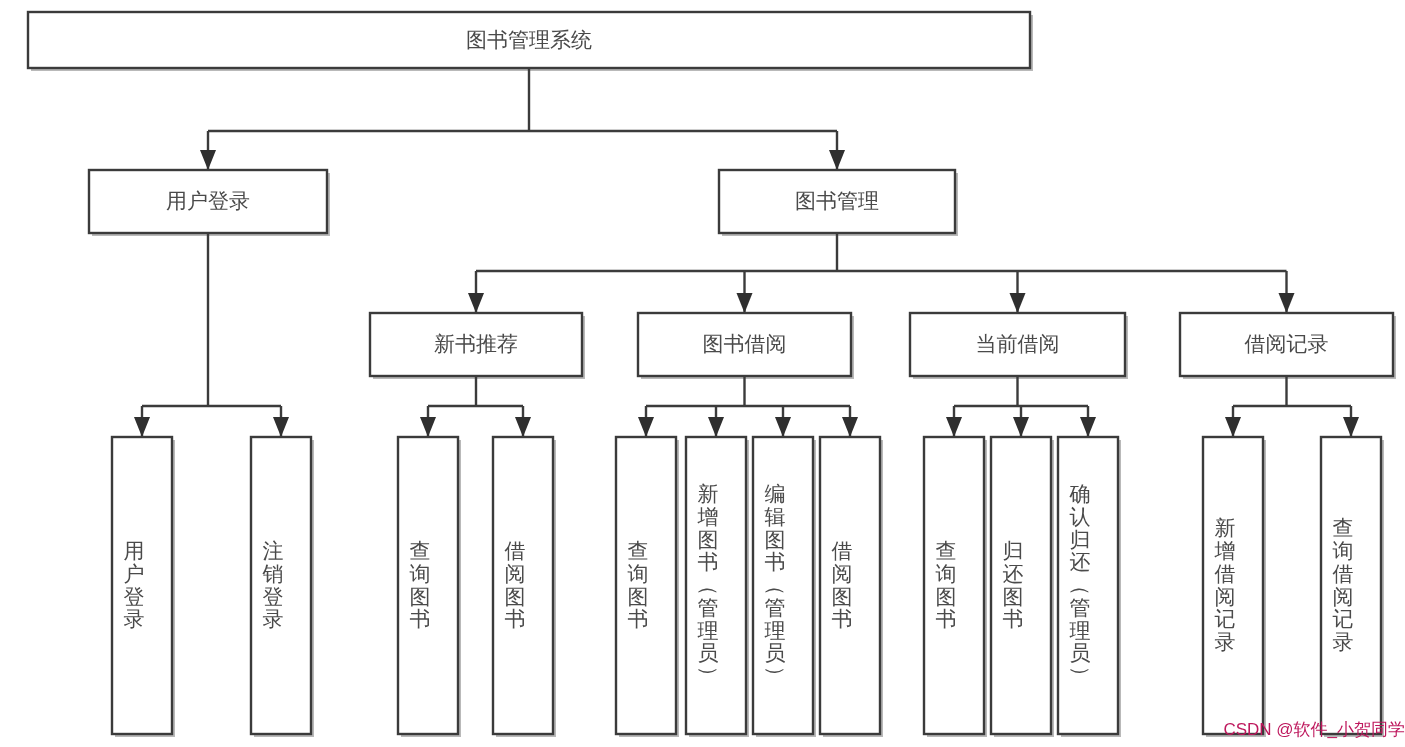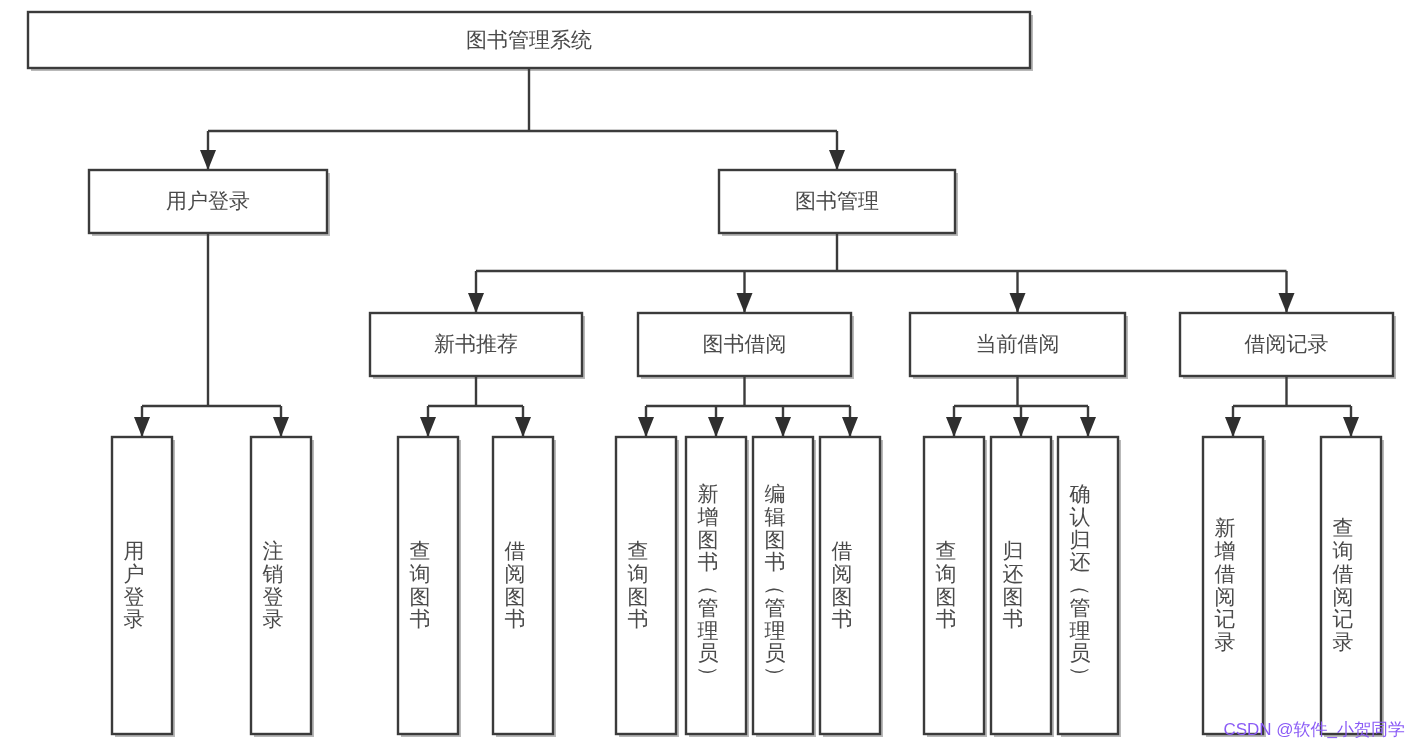--- a/index.html
+++ b/index.html
@@ -64,21 +64,21 @@
   .vertical-text-wrap span {
     display: block;
   }
   .vertical-text-wrap span.rot {
     transform: rotate(90deg);
   }
   .watermark {
     position: absolute;
     right: 8px;
     bottom: 6px;
-    color: #8b5cf6;
+    color: #be185d;
     font-size: 17px;
     font-family: "Liberation Sans", "DejaVu Sans", sans-serif;
     white-space: nowrap;
   }
 </style>
 </head>
 <body>
 
 <div id="diagram-root">
   <svg id="diagram-svg" width="1405" height="747" viewBox="0 0 1405 747" xmlns="http://www.w3.org/2000/svg">

